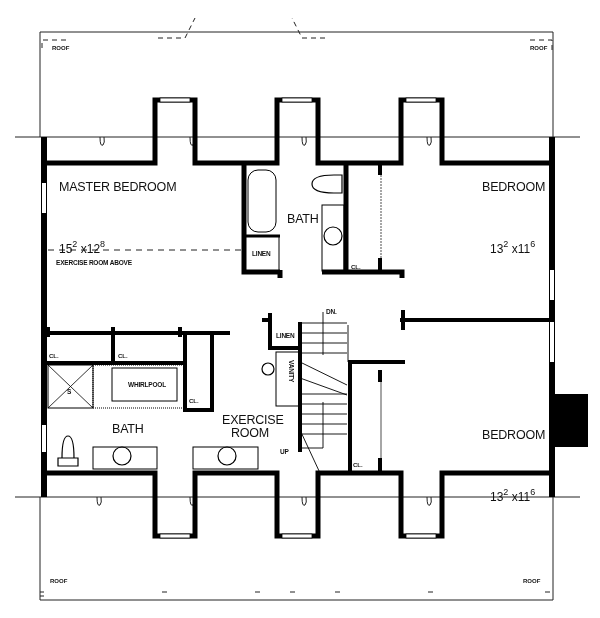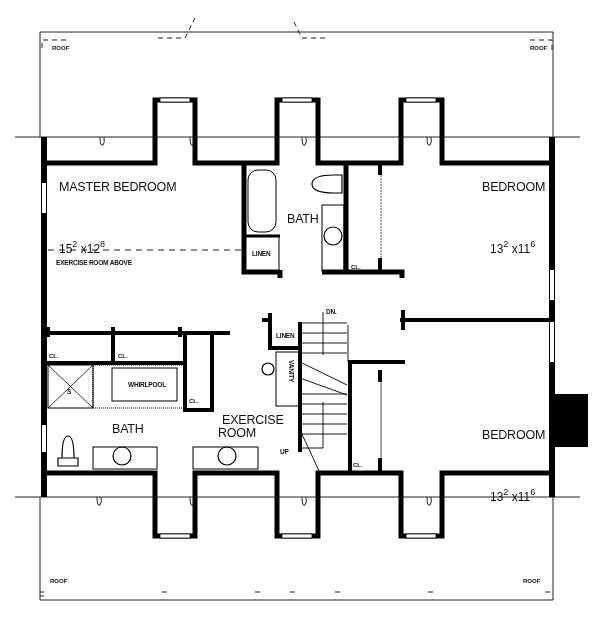--- a/index.html
+++ b/index.html
@@ -155,13 +155,13 @@
 <div class="lbl small vert" style="left:294px;top:360px">VANITY</div>
 <div class="lbl tiny" style="left:353px;top:462px">CL.</div>
 
 <div class="lbl tiny" style="left:49px;top:353px">CL.</div>
 <div class="lbl tiny" style="left:118px;top:353px">CL.</div>
 <div class="lbl tiny" style="left:189px;top:398px">CL.</div>
 <div class="lbl small" style="left:128px;top:382px">WHIRLPOOL</div>
 <div class="lbl small" style="left:67px;top:389px">S</div>
 <div class="lbl room" style="left:112px;top:423px">BATH</div>
 <div class="lbl room" style="left:222px;top:414px">EXERCISE</div>
-<div class="lbl room" style="left:218px;top:427px">ROOM</div>
+<div class="lbl room" style="left:231px;top:427px">ROOM</div>
 
 </body></html>

